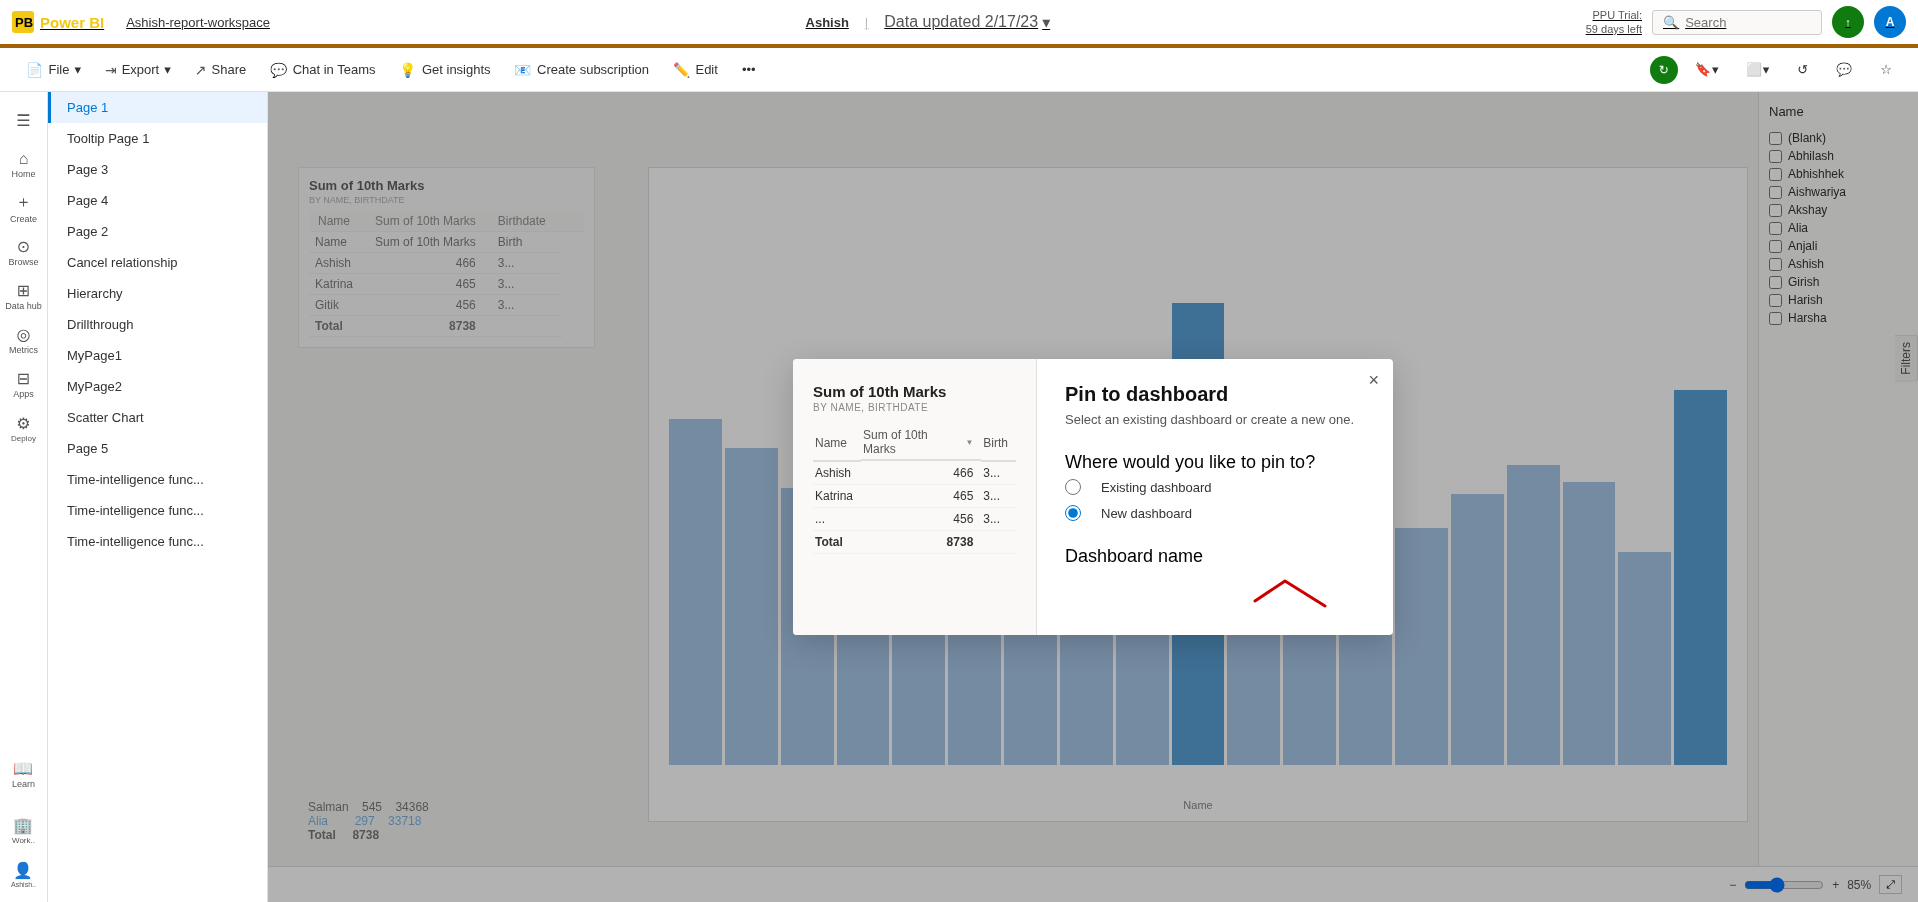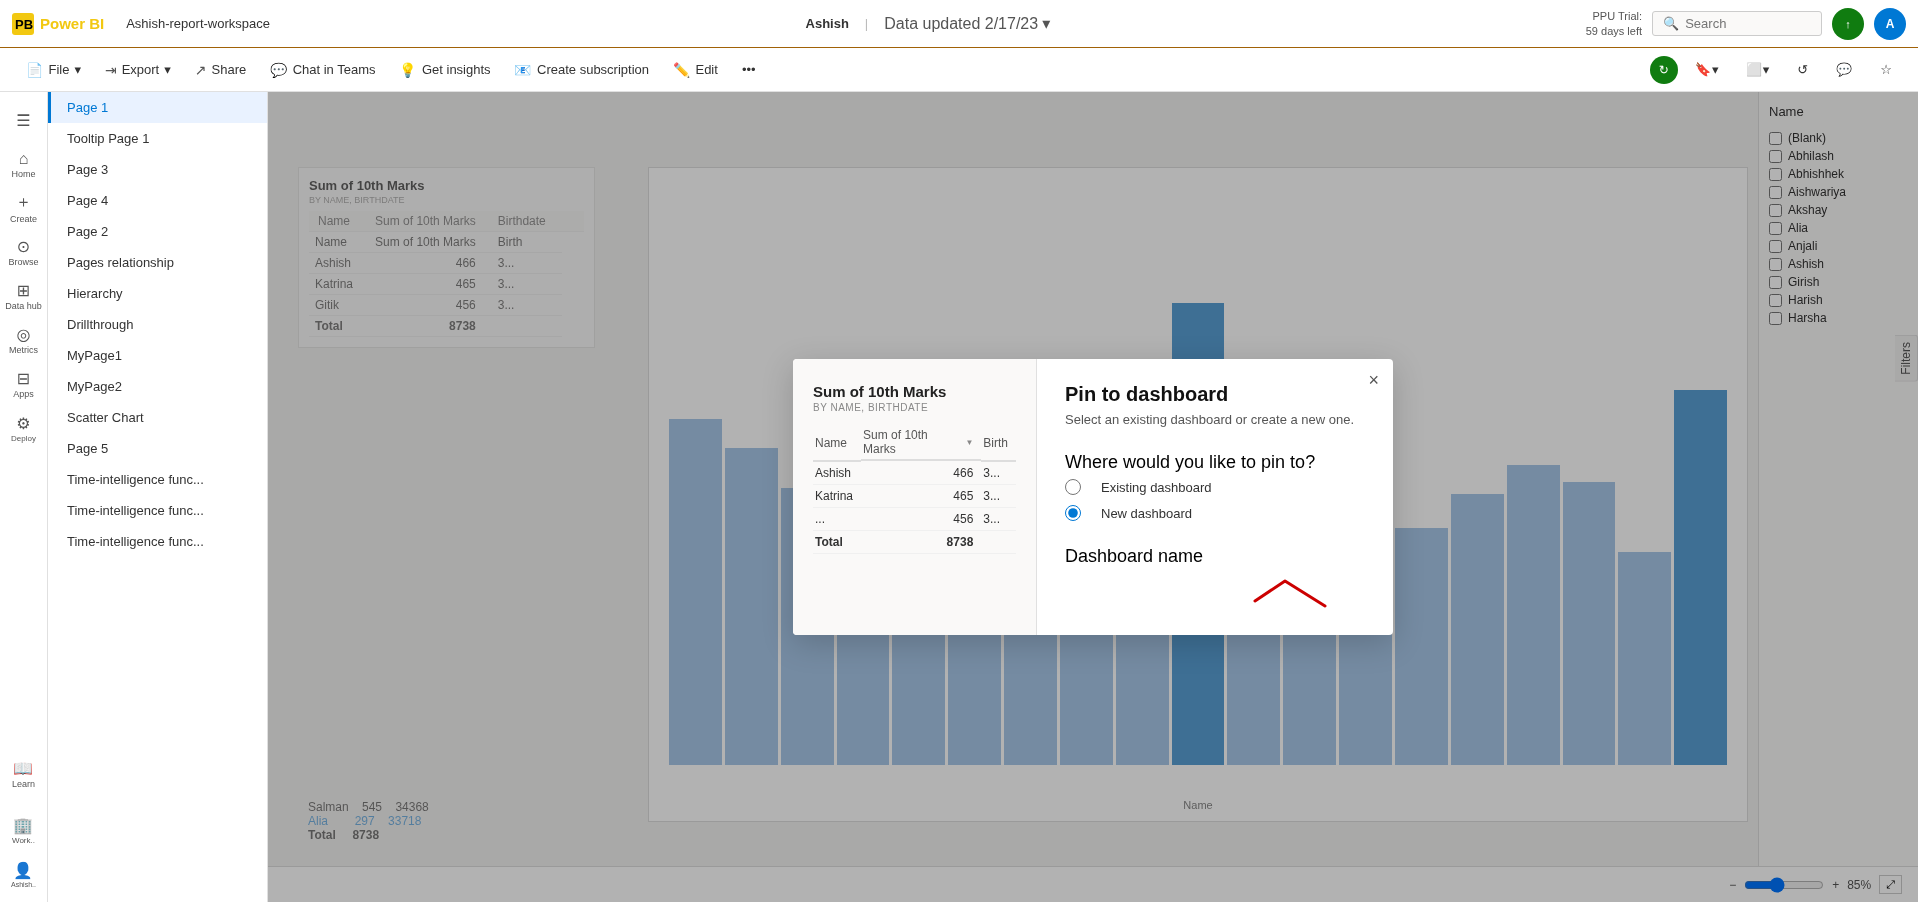--- a/index.html
+++ b/index.html
@@ -1,22 +1,22 @@
 <!DOCTYPE html>
 <html><head>
   <meta charset="utf-8">
   <style>
     * { box-sizing: border-box; margin: 0; padding: 0; }
     body { font-family: 'Segoe UI', Arial, sans-serif; font-size: 13px; background: #f3f2f1; overflow: hidden; width: 1918px; height: 902px; }
 
     
     .topbar {
       display: flex; align-items: center; height: 48px;
-      background: #fff; border-bottom: 1px solid #a16207;
-      padding: 0 12px; gap: 10px; position: relative; z-index: 10;
+      background: #fff; border-bottom: 4px solid #a16207;
+      padding: 0 12px; gap: 10px; position: relative; z-index: 10; text-decoration: underline;
     }
     .topbar-logo { display: flex; align-items: center; gap: 6px; font-weight: 700; font-size: 15px; color: #f2c811; margin-right: 8px; }
     .topbar-workspace { color: #333; font-size: 13px; font-weight: 500; margin-left: 4px; }
     .topbar-center { flex: 1; display: flex; align-items: center; justify-content: center; gap: 16px; }
     .topbar-user { color: #333; font-weight: 600; font-size: 13px; }
     .topbar-separator { color: #bbb; }
     .topbar-updated { color: #555; font-size: 16px; display: flex; align-items: center; gap: 4px; }
     .topbar-right { display: flex; align-items: center; gap: 10px; }
     .ppu-trial { font-size: 11px; color: #555; text-align: right; line-height: 1.3; }
     .search-box {
@@ -276,21 +276,21 @@
       <span style="font-size:7px;text-align:center;">Ashish..</span>
     </div>
   </div>
 
   <div class="pages-panel">
     <div class="page-item active">Page 1</div>
     <div class="page-item">Tooltip Page 1</div>
     <div class="page-item">Page 3</div>
     <div class="page-item">Page 4</div>
     <div class="page-item">Page 2</div>
-    <div class="page-item">Pages relationship</div>
+    <div class="page-item">Cancel relationship</div>
     <div class="page-item">Hierarchy</div>
     <div class="page-item">Drillthrough</div>
     <div class="page-item">MyPage1</div>
     <div class="page-item">MyPage2</div>
     <div class="page-item">Scatter Chart</div>
     <div class="page-item">Page 5</div>
     <div class="page-item">Time-intelligence func...</div>
     <div class="page-item">Time-intelligence func...</div>
     <div class="page-item">Time-intelligence func...</div>
   </div>

